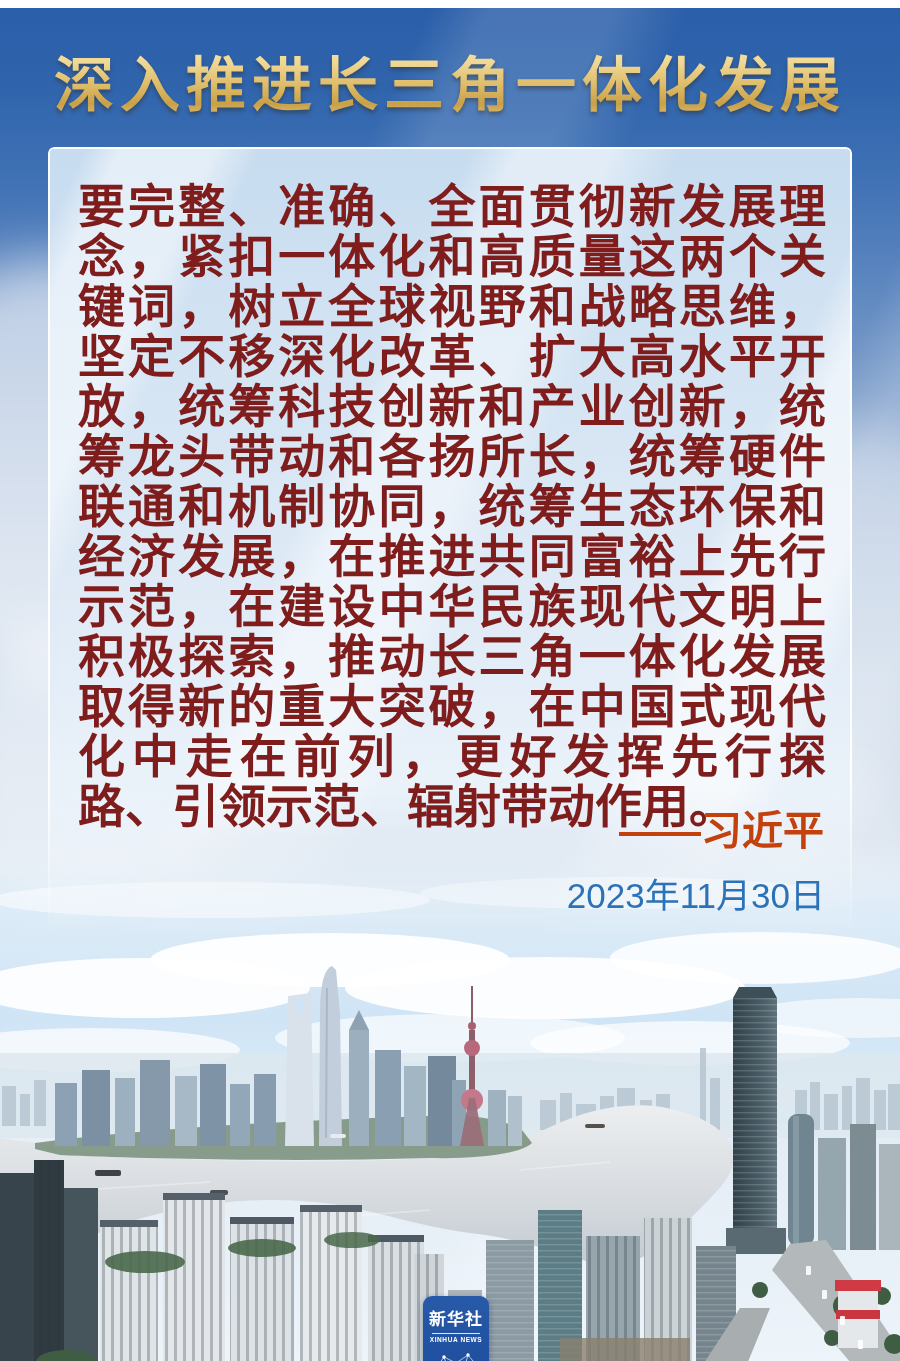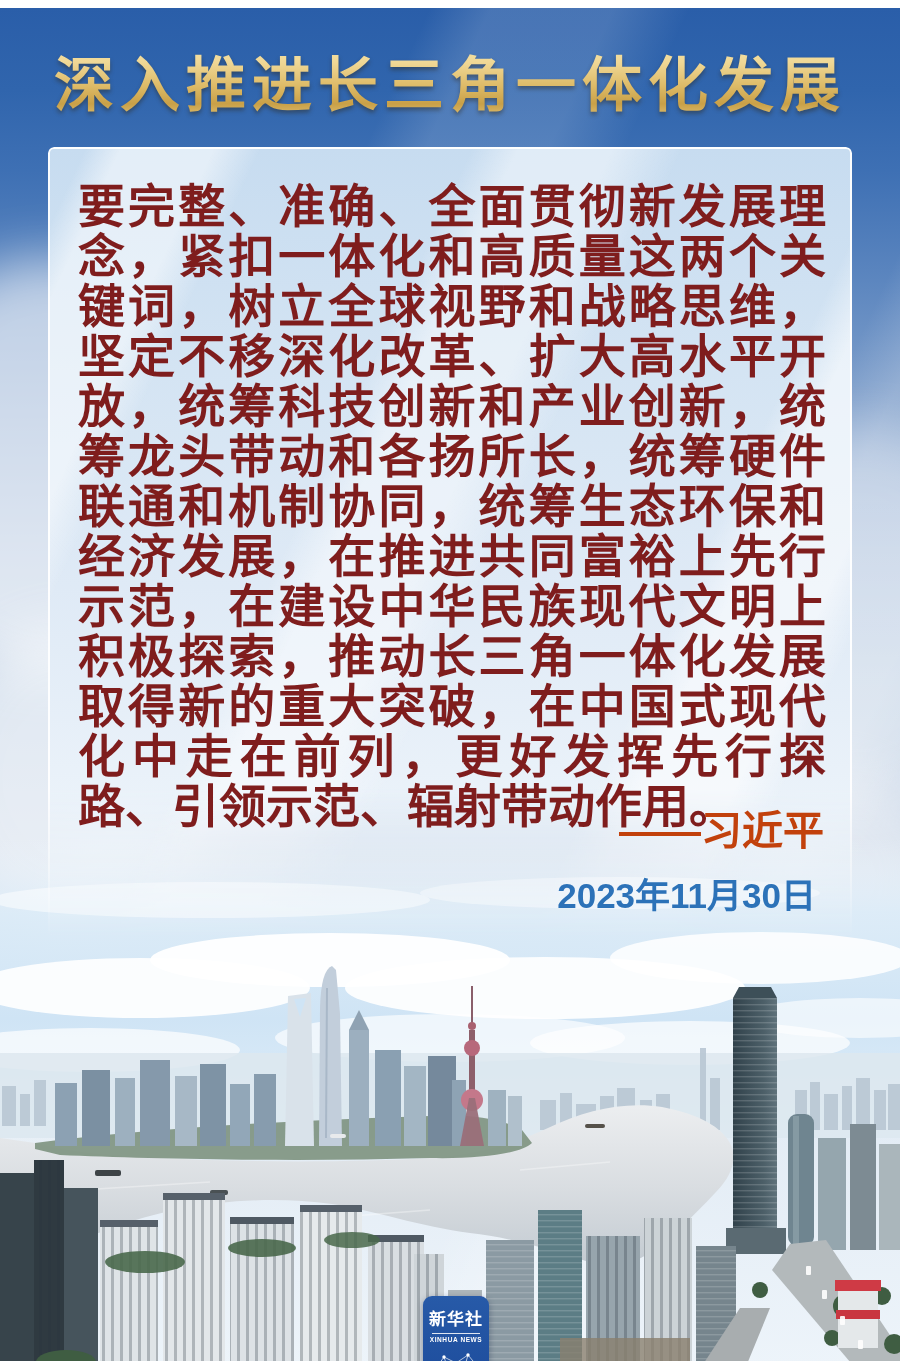--- a/index.html
+++ b/index.html
@@ -58,22 +58,22 @@
   .quote-text{
     position:absolute;left:78px;top:174px;width:748px;
     font-size:47px;line-height:50px;font-weight:900;color:#7f1d1d;
     text-align:justify;text-justify:inter-ideograph;
   }
   .attribution{
     position:absolute;right:76px;top:789px;
     font-size:41px;font-weight:900;color:#c2410c;white-space:nowrap;
   }
   .quote-date{
-    position:absolute;right:84px;top:859px;
-    font-size:35px;font-weight:700;color:#2c72b8;white-space:nowrap;
+    position:absolute;right:75px;top:859px;
+    font-size:35px;font-weight:400;color:#2c72b8;white-space:nowrap;
   }
   .quote-occasion{
     position:absolute;right:68px;top:905px;
     font-size:32px;font-weight:600;color:#2c72b8;white-space:nowrap;
   }
   
   .photo{position:absolute;left:0;top:830px;width:900px;height:531px;}
   
   .badge{
     position:absolute;left:423px;top:1288px;width:66px;height:90px;

